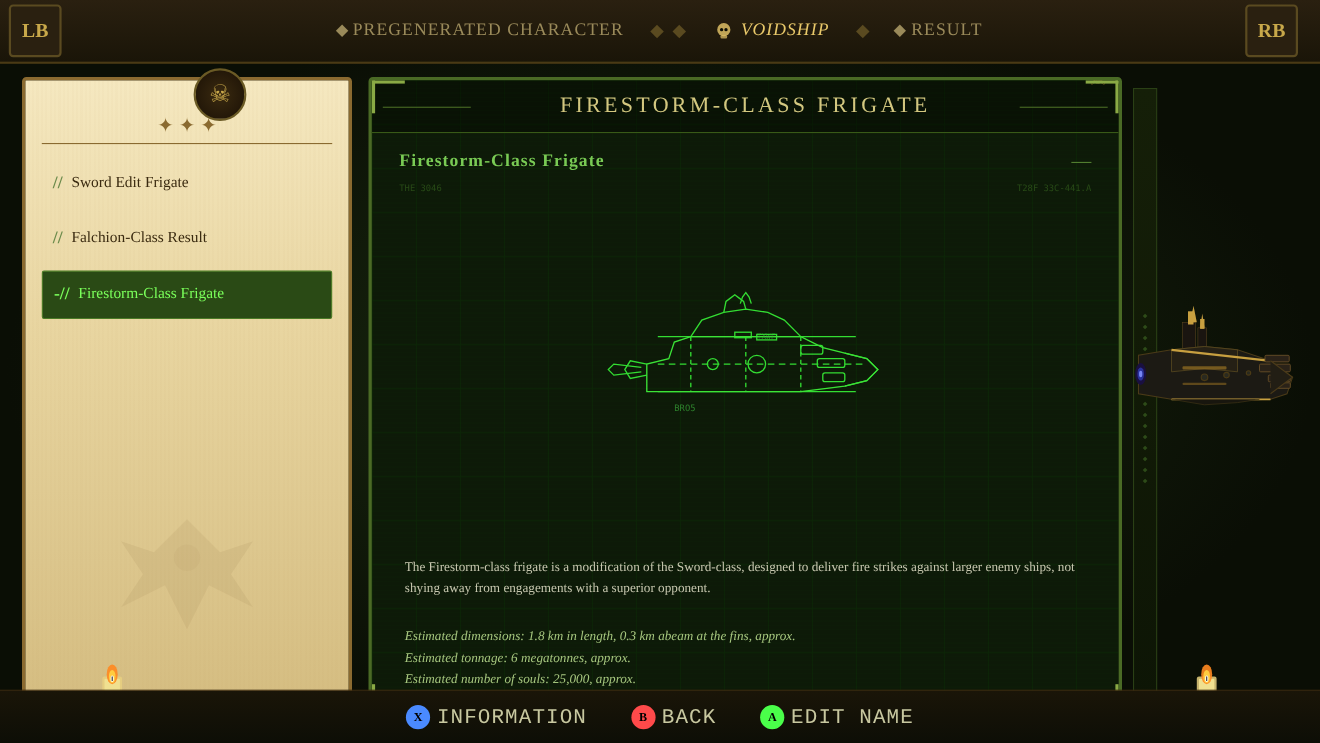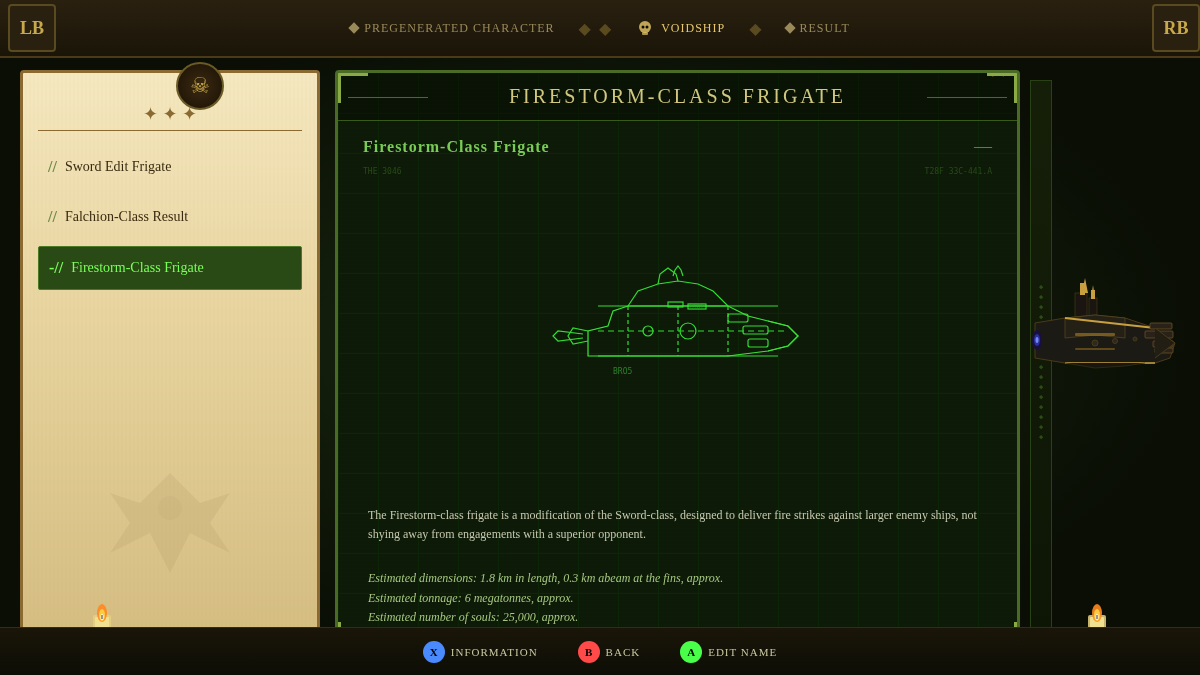--- a/index.html
+++ b/index.html
@@ -44,35 +44,35 @@
       border: 2px solid #5a4a20;
       border-radius: 4px;
       display: flex;
       align-items: center;
       justify-content: center;
       color: #c8a84a;
       font-size: 18px;
       font-weight: bold;
     }
     .nav-left-btn { left: 8px; }
-    .nav-right-btn { right: 0; }
+    .nav-right-btn { right: 20px; }
 
     .nav-tabs {
       display: flex;
       align-items: center;
       gap: 8px;
     }
 
     .nav-tab {
       display: flex;
       align-items: center;
       gap: 6px;
       padding: 8px 16px;
       color: #9a8a5a;
-      font-size: 12px;
+      font-size: 16px;
       letter-spacing: 1px;
       text-transform: uppercase;
       cursor: pointer;
       font-family: 'Georgia', serif;
       position: relative;
     }
 
     .nav-tab.active {
       color: #e8c86a;
     }
@@ -348,24 +348,24 @@
       font-weight: bold;
       color: #000;
     }
 
     .key-x { background: #4a8aff; }
     .key-b { background: #ff4a4a; }
     .key-a { background: #4aff4a; }
 
     .action-btn-label {
       color: #c8c8a0;
-      font-size: 11px;
+      font-size: 19px;
       letter-spacing: 1px;
       text-transform: uppercase;
-      font-family: Liberation Serif, serif;
+      font-family: Liberation Mono, monospace;
     }
 
     
     .grid-lines {
       position: absolute;
       inset: 0;
       opacity: 0.05;
       background-image: 
         linear-gradient(#0f0 1px, transparent 1px),
         linear-gradient(90deg, #0f0 1px, transparent 1px);
@@ -450,21 +450,21 @@
     <span class="nav-tab-separator">◆</span>
 
     <div class="nav-tab active">
 
       <svg class="nav-icon-leaf" viewBox="0 0 20 20" fill="#e8c86a">
         <circle cx="10" cy="9" r="6" opacity="0.8"></circle>
         <rect x="7" y="14" width="6" height="3" rx="1" fill="#e8c86a" opacity="0.7"></rect>
         <circle cx="8" cy="9" r="1.5" fill="#0d0e06"></circle>
         <circle cx="12" cy="9" r="1.5" fill="#0d0e06"></circle>
       </svg>
-      <span style="color:#e8c86a;">Voidship</span>
+      <span style="color:#e8c86a;font-style:italic;">Voidship</span>
     </div>
     <span class="nav-tab-separator">◆</span>
 
     <div class="nav-tab">
       <div class="diamond"></div>
       <span>Result</span>
     </div>
   </div>
 
   <div class="nav-right-btn">

